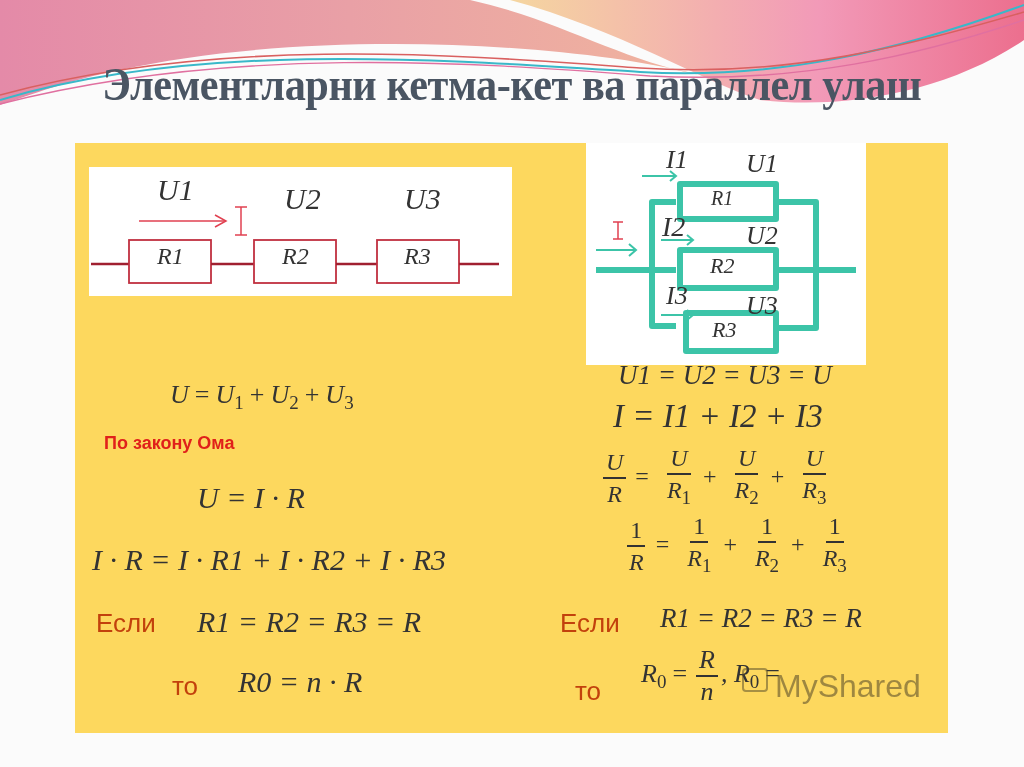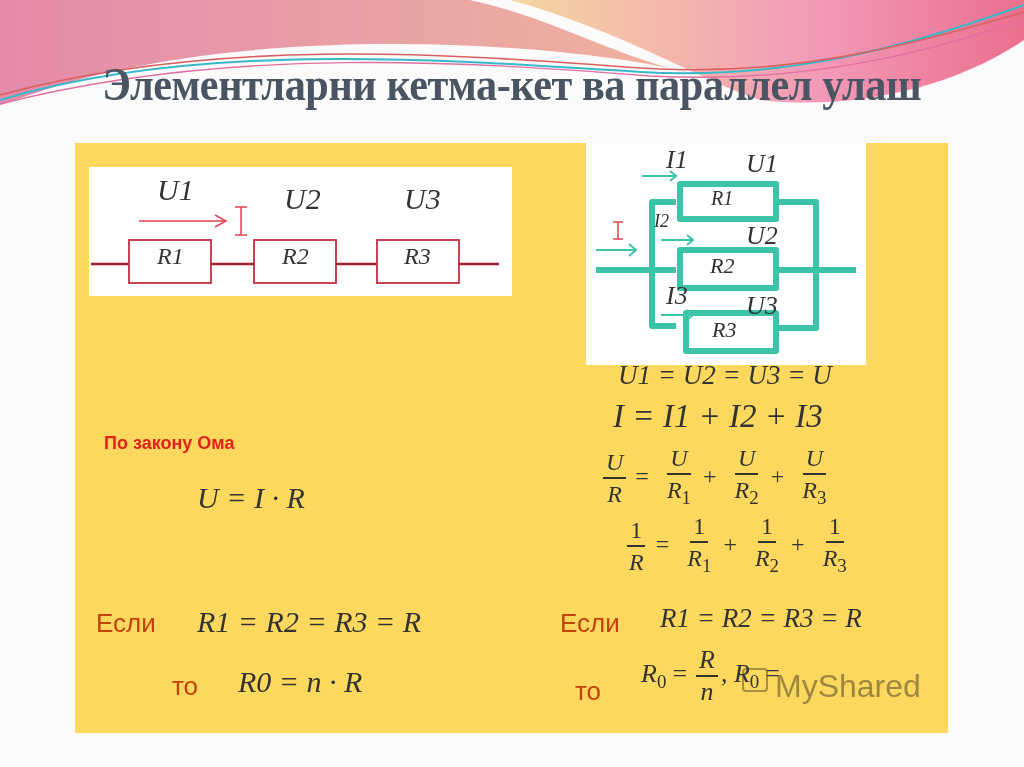--- a/index.html
+++ b/index.html
@@ -130,30 +130,34 @@
       </g>
       <g stroke="#e04050" stroke-width="1.5">
         <line x1="32" y1="79" x2="32" y2="96"></line>
         <line x1="27" y1="79" x2="37" y2="79"></line>
           <line x1="27" y1="96" x2="37" y2="96"></line>
       </g>
     </svg>
     <div class="math" style="left:80px;top:2px;font-size:26px">I1</div>
     <div class="math" style="left:160px;top:6px;font-size:26px">U1</div>
     <div class="math" style="left:125px;top:44px;font-size:20px">R1</div>
-    <div class="math" style="left:68px;top:68px;font-size:18px">I2</div>
+    <div class="math" style="left:76px;top:68px;font-size:28px">I2</div>
     <div class="math" style="left:160px;top:78px;font-size:26px">U2</div>
     <div class="math" style="left:124px;top:110px;font-size:22px">R2</div>
     <div class="math" style="left:80px;top:138px;font-size:26px">I3</div>
     <div class="math" style="left:160px;top:148px;font-size:26px">U3</div>
     <div class="math" style="left:126px;top:174px;font-size:22px">R3</div>
   </div>
 
+  <div class="math" style="left:95px;top:237px;font-size:26px">
+    <span>U</span><span class="op">=</span>U<sub>1</sub><span class="op">+</span>U<sub>2</sub><span class="op">+</span>U<sub>3</sub>
+  </div>
   <div class="label-red" style="left:29px;top:290px">По закону Ома</div>
   <div class="math" style="left:122px;top:338px">U = I · R</div>
+  <div class="math" style="left:17px;top:400px">I · R = I · R1 + I · R2 + I · R3</div>
   <div class="label" style="left:21px;top:465px">Если</div>
   <div class="math" style="left:122px;top:462px">R1 = R2 = R3 = R</div>
   <div class="label" style="left:97px;top:528px">то</div>
   <div class="math" style="left:163px;top:522px">R0 = n · R</div>
 
   <div class="math" style="left:543px;top:217px;font-size:27px">U1 = U2 = U3 = U</div>
   <div class="math" style="left:538px;top:255px;font-size:33px">I = I1 + I2 + I3</div>
 
   <div class="math" style="left:525px;top:300px;font-size:24px">
     <span class="frac">

